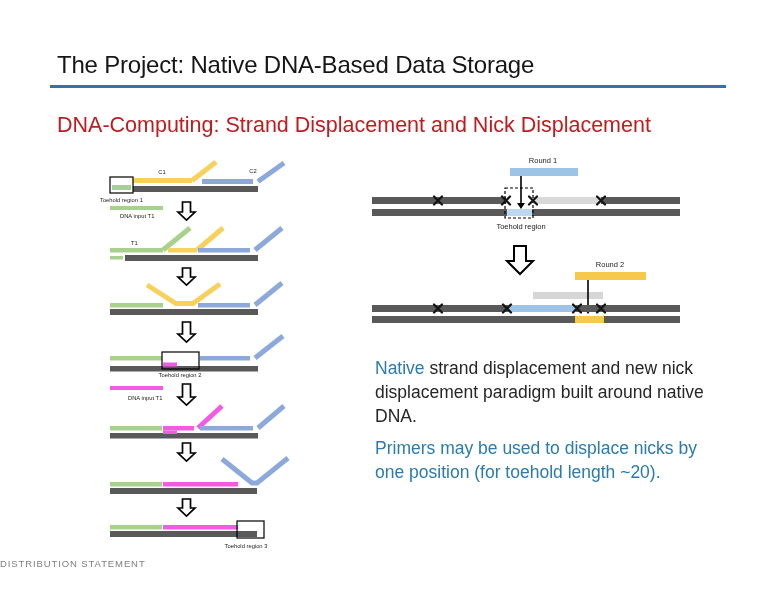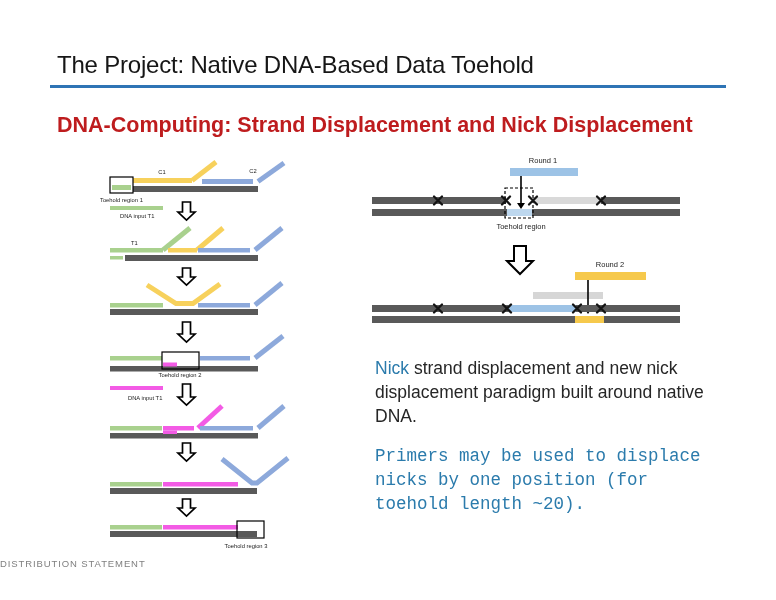--- a/index.html
+++ b/index.html
@@ -9,44 +9,44 @@
   }
   .title{
     position:absolute;left:57px;top:51px;font-size:24px;line-height:28px;
     color:#161616;letter-spacing:-0.2px;font-weight:400;white-space:nowrap;
   }
   .rule{
     position:absolute;left:50px;top:85px;width:676px;height:3px;background:#2E74B5;
   }
   .subtitle{
     position:absolute;left:57px;top:113px;font-size:21.5px;line-height:25px;
-    color:#BE1C1E;font-weight:700;white-space:nowrap;
+    color:#BE1C1E;font-weight:400;white-space:nowrap;
   }
   #left-svg{position:absolute;left:95px;top:152px;}
   #right-svg{position:absolute;left:368px;top:148px;}
   .bodytext{
     position:absolute;left:375px;top:356px;width:342px;
     font-size:17.5px;line-height:24px;color:#262626;
   }
   .bodytext .lead{color:#2B7BAC;}
-  .p2{margin-top:16px;color:#2B7BAC;font-family:Liberation Mono, monospace;}
+  .p2{margin-top:8px;color:#2B7BAC;}
   .footer{
     position:absolute;left:0;top:558px;width:776px;text-align:left;
     font-size:9.5px;letter-spacing:0.9px;color:#7F7F7F;
   }
   svg text{font-family:"Liberation Sans", sans-serif;fill:#1c1c1c;}
   .lbl{font-size:5.8px;}
   .lbl2{font-size:7.5px;}
 </style>
 </head>
 <body>
 
 <div id="slide">
 
-  <div class="title">The Project: Native DNA-Based Data Toehold</div>
+  <div class="title">The Project: Native DNA-Based Data Storage</div>
   <div class="rule"></div>
   <div class="subtitle">DNA-Computing: Strand Displacement and Nick Displacement</div>
 
   <svg id="left-svg" width="225" height="412" viewBox="0 0 225 412">
 
     <g>
       <rect x="38" y="26" width="59" height="5" fill="#F7D15C"></rect>
       <line x1="97" y1="28.5" x2="121" y2="10" stroke="#F7D15C" stroke-width="5"></line>
       <rect x="107" y="27" width="51" height="5" fill="#8DA9DB"></rect>
       <line x1="163" y1="29.5" x2="189" y2="11" stroke="#8DA9DB" stroke-width="5"></line>
@@ -168,18 +168,18 @@
       <rect x="207" y="168" width="29" height="7" fill="#F6C94C"></rect>
 
       <path d="M66,156.5 L74,164.5 M66,164.5 L74,156.5" stroke="#141414" stroke-width="2.3" stroke-linecap="round"></path>
       <path d="M135,156.5 L143,164.5 M135,164.5 L143,156.5" stroke="#141414" stroke-width="2.3" stroke-linecap="round"></path>
       <path d="M205,156.5 L213,164.5 M205,164.5 L213,156.5" stroke="#141414" stroke-width="2.3" stroke-linecap="round"></path>
       <path d="M229,156.5 L237,164.5 M229,164.5 L237,156.5" stroke="#141414" stroke-width="2.3" stroke-linecap="round"></path>
     </g>
   </svg>
 
   <div class="bodytext">
-    <div><span class="lead">Nick</span><span> strand displacement and new nick displacement paradigm built around native DNA.</span></div>
+    <div><span class="lead">Native</span><span> strand displacement and new nick displacement paradigm built around native DNA.</span></div>
     <div class="p2">Primers may be used to displace nicks by one position (for toehold length ~20).</div>
   </div>
 
   <div class="footer">DISTRIBUTION STATEMENT</div>
 </div>
 
 </body></html>

